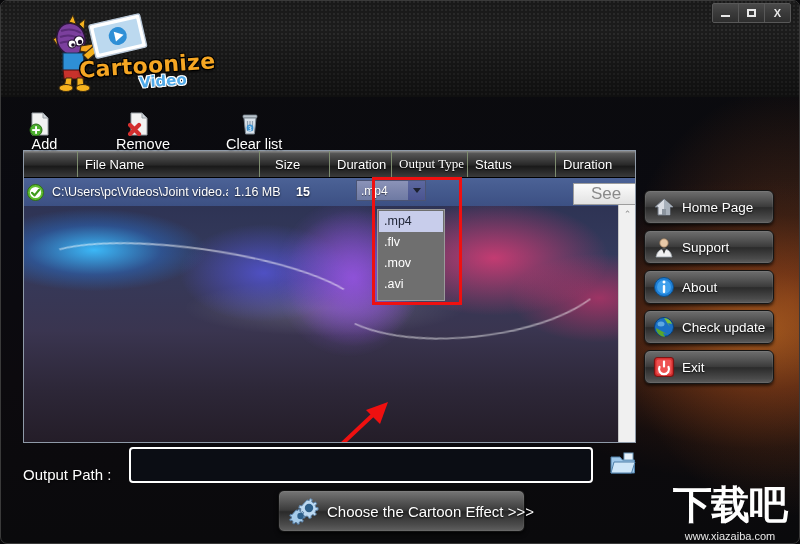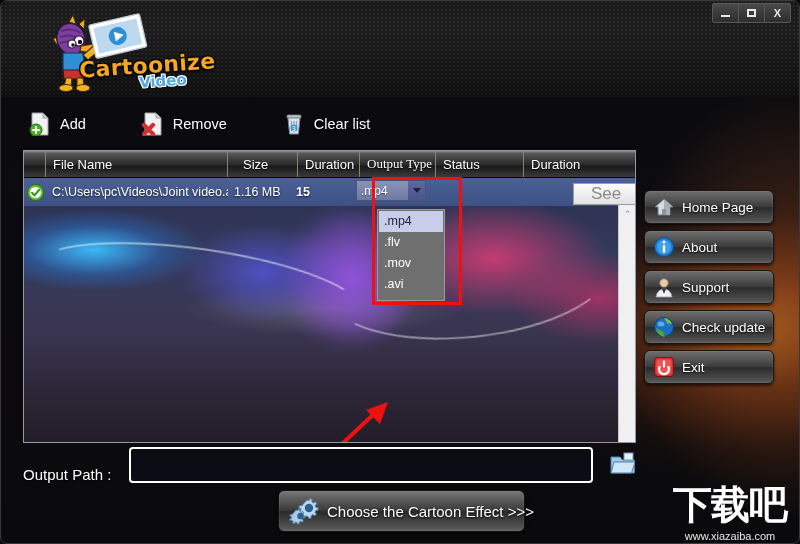--- a/index.html
+++ b/index.html
@@ -99,20 +99,21 @@
   
   .toolbar {
     position: absolute; left: 28px; top: 111px;
     display: flex; align-items: center;
     z-index: 20;
   }
   .tool-item {
     display: flex; align-items: center;
     cursor: pointer;
     margin-right: 56px;
+    flex-direction: column;
   }
   .tool-item .ticon { width: 22px; height: 24px; margin-right: 9px; position:relative; flex:none;}
   .tool-item .tlabel {
     color: #ffffff; font-size: 14.5px;
     font-family: "Liberation Sans", sans-serif;
     text-shadow: 0 1px 2px rgba(0,0,0,0.9);
     white-space: nowrap;
   }
 
   
@@ -122,20 +123,21 @@
     border: 1px solid #8f9aa8;
     background: #20243a;
     overflow: hidden;
     z-index: 15;
   }
   .list-header {
     display: flex;
     height: 27px;
     background: linear-gradient(180deg,#8c8c8c 0%, #555555 10%, #2a2a2a 52%, #1a1a1a 60%, #3b3b3b 100%);
     border-bottom: 1px solid #000;
+    padding-left: 32px;
   }
   .hcell {
     display: flex; align-items: center;
     color: #ffffff; font-size: 13px;
     padding-left: 7px;
     border-right: 1px solid #7d8c6e;
     font-family: "Liberation Sans", sans-serif;
     text-shadow: 0 1px 1px rgba(0,0,0,0.9);
     cursor: pointer;
     overflow: hidden; white-space: nowrap;
@@ -565,38 +567,38 @@
             <path d="M11 3 L20 11 L17 11 L17 19 L11 19 Z" fill="#a8b1bb"></path>
             <rect x="9" y="13" width="4" height="6" fill="#8a939d"></rect>
           </svg>
         </span>
         <span class="slabel">Home Page</span>
       </div>
 
       <div class="side-btn">
         <span class="sicon">
           <svg width="22" height="22" viewBox="0 0 22 22">
+            <circle cx="11" cy="7" r="4.2" fill="#e8c9a8" stroke="#9c7b5c" stroke-width="0.8"></circle>
+            <path d="M3 21 q1.5 -8 8 -8 q6.5 0 8 8 Z" fill="#f0f0f0" stroke="#9aa2ab" stroke-width="0.8"></path>
+            <path d="M9 13 L11 18 L13 13 Z" fill="#3a3a3a"></path>
+          </svg>
+        </span>
+        <span class="slabel">Support</span>
+      </div>
+
+      <div class="side-btn">
+        <span class="sicon">
+          <svg width="22" height="22" viewBox="0 0 22 22">
             <circle cx="11" cy="11" r="9.5" fill="#1E7FD6" stroke="#0e4d86" stroke-width="1"></circle>
             <circle cx="11" cy="11" r="7" fill="#3FA0EC"></circle>
             <rect x="9.8" y="9" width="2.4" height="8" rx="1" fill="#ffffff"></rect>
             <circle cx="11" cy="6" r="1.5" fill="#ffffff"></circle>
           </svg>
         </span>
         <span class="slabel">About</span>
-      </div>
-
-      <div class="side-btn">
-        <span class="sicon">
-          <svg width="22" height="22" viewBox="0 0 22 22">
-            <circle cx="11" cy="7" r="4.2" fill="#e8c9a8" stroke="#9c7b5c" stroke-width="0.8"></circle>
-            <path d="M3 21 q1.5 -8 8 -8 q6.5 0 8 8 Z" fill="#f0f0f0" stroke="#9aa2ab" stroke-width="0.8"></path>
-            <path d="M9 13 L11 18 L13 13 Z" fill="#3a3a3a"></path>
-          </svg>
-        </span>
-        <span class="slabel">Support</span>
       </div>
 
       <div class="side-btn">
         <span class="sicon">
           <svg width="22" height="22" viewBox="0 0 22 22">
             <circle cx="11" cy="11" r="9.5" fill="#1A6FC4" stroke="#0c3f74" stroke-width="1"></circle>
             <path d="M11 2 a9 9 0 0 1 8 6 l-4 -1 l2 4" fill="#7CC13A"></path>
             <path d="M3 12 a9 9 0 0 0 9 9 l-2 -4 l4 1" fill="#59A52C"></path>
             <ellipse cx="8" cy="8" rx="3.5" ry="2.5" fill="#6fb8e8" opacity="0.8"></ellipse>
           </svg>

